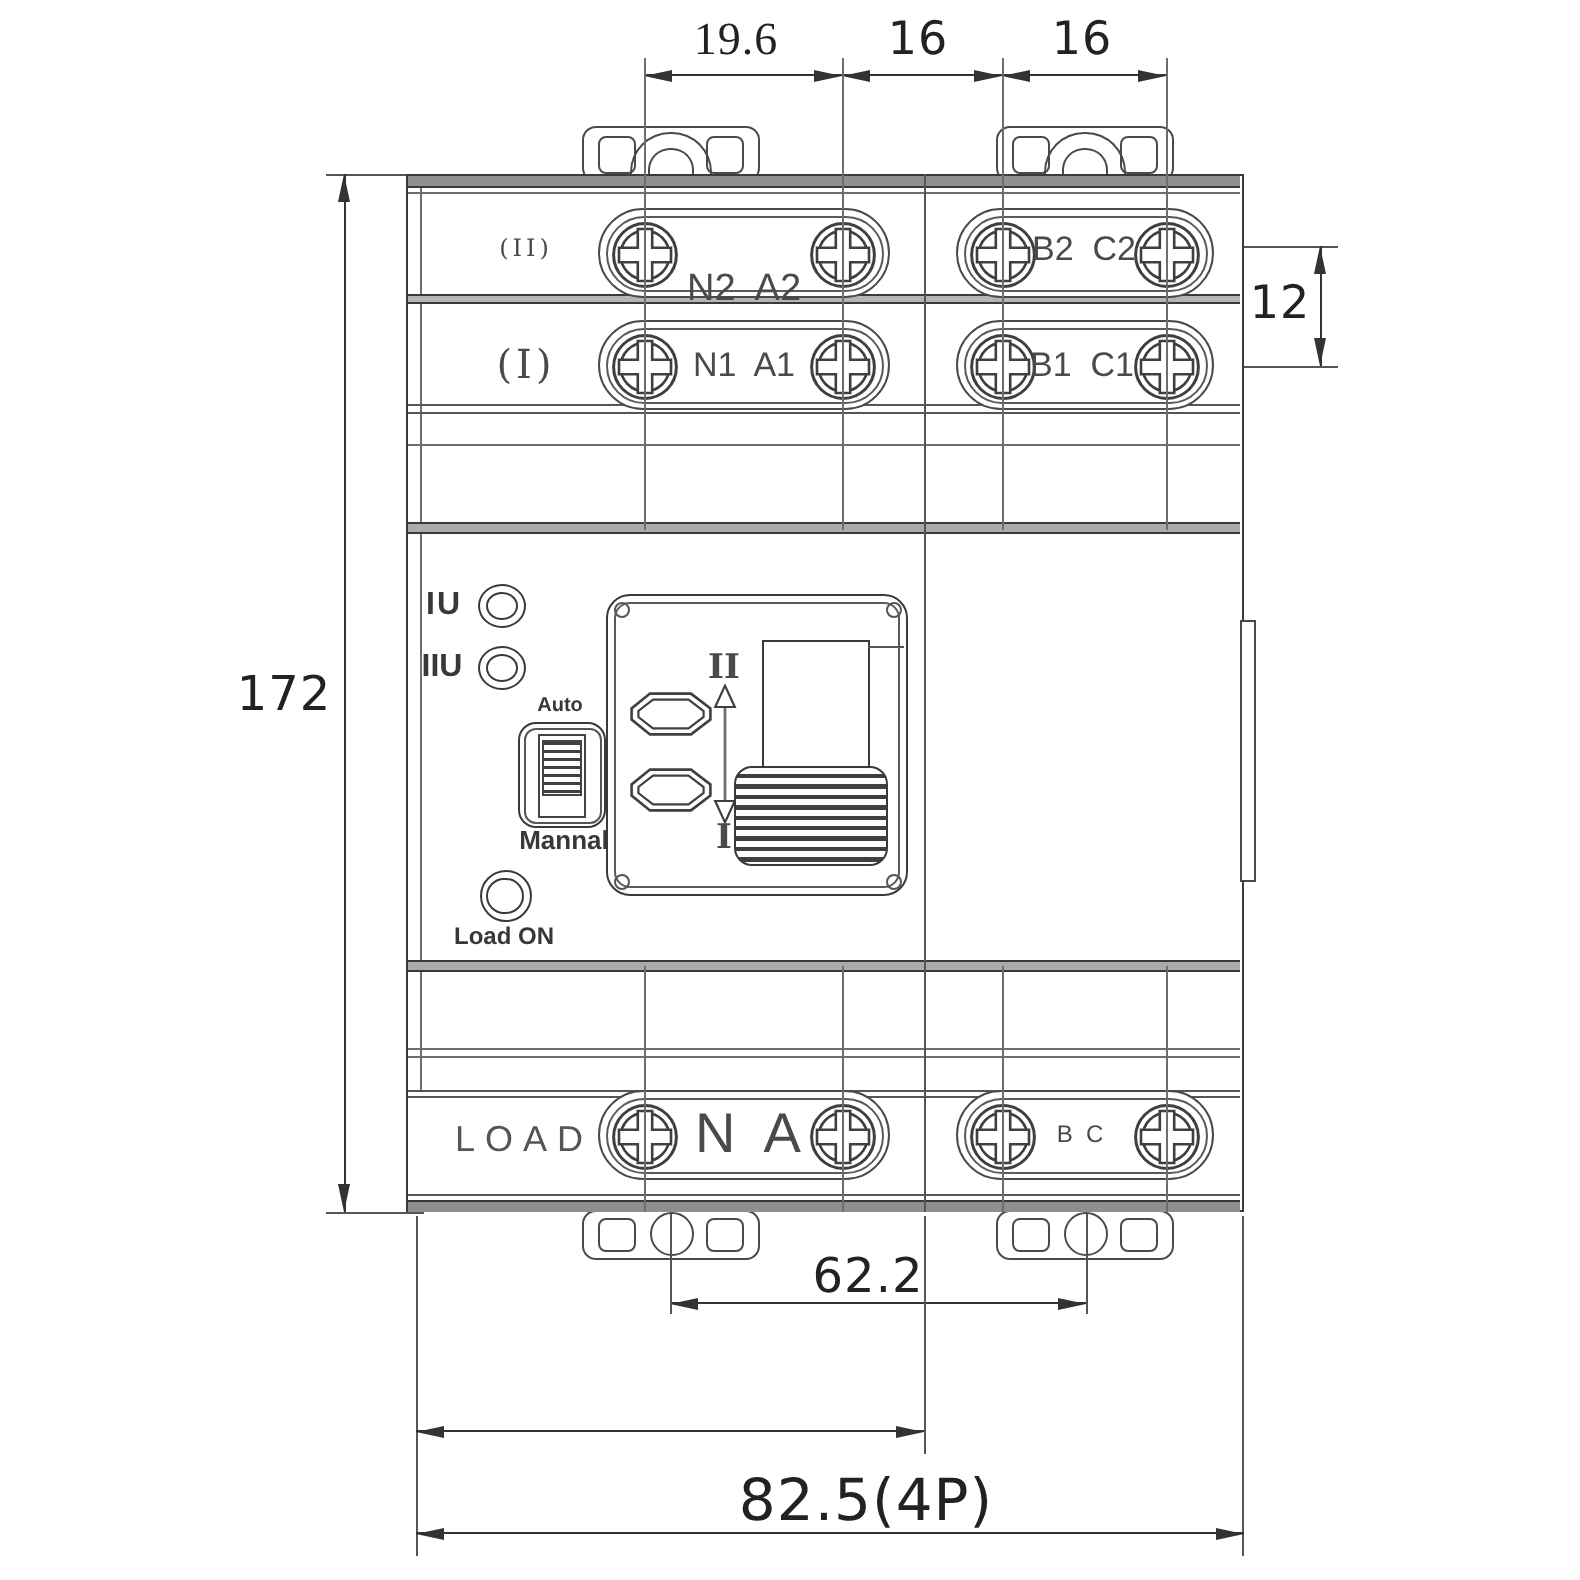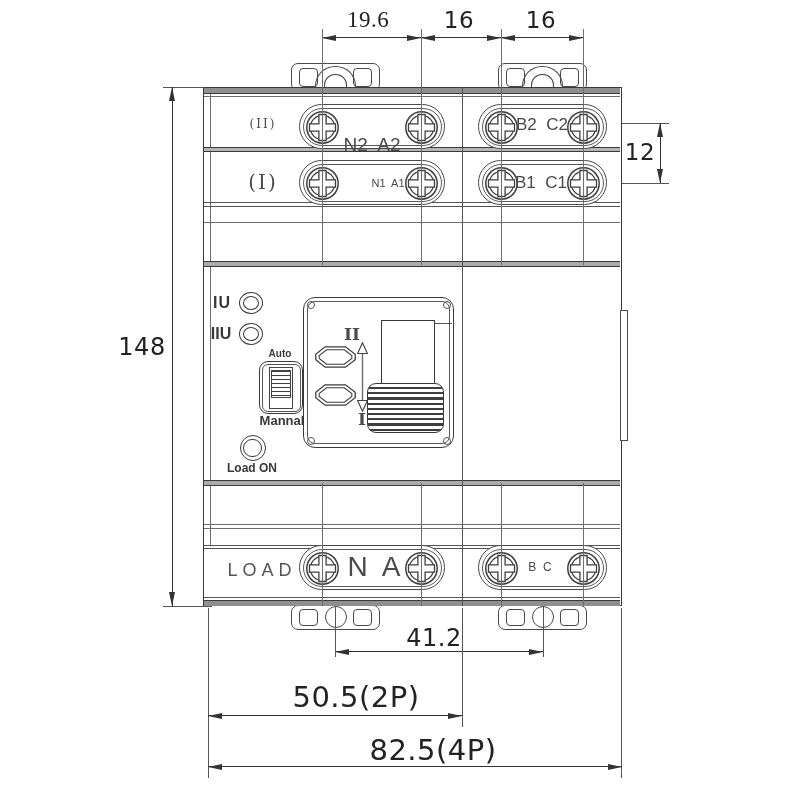--- a/index.html
+++ b/index.html
@@ -137,21 +137,21 @@
       <use href="#scr-sym"></use>
     </svg>
   <svg class="a scr" width="35" height="35" style="left:565.5px;top:550.5px">
       <use href="#scr-sym"></use>
     </svg>
 
   <div class="lbl ser" style="left:263px;top:124px;font-size:12px;letter-spacing:2px;">(II)</div>
   <div class="lbl ser" style="left:263px;top:182px;font-size:20px;letter-spacing:2px;">(I)</div>
   <div class="lbl" style="left:372px;top:113px;font-size:19px;margin-top:32px;">N2  A2</div>
   <div class="lbl" style="left:542px;top:125px;font-size:17px;">B2  C2</div>
-  <div class="lbl" style="left:388px;top:183px;font-size:11px;">N1  A1</div>
+  <div class="lbl" style="left:372px;top:183px;font-size:17px;">N1  A1</div>
   <div class="lbl" style="left:541px;top:183px;font-size:17px;">B1  C1</div>
   <div class="lbl" style="left:262px;top:570px;font-size:18px;letter-spacing:5px;color:#555;">LOAD</div>
   <div class="lbl" style="left:374px;top:567px;font-size:28px;">N  A</div>
   <div class="lbl" style="left:540px;top:567px;font-size:12px;">B  C</div>
 
   <div class="lbl cl" style="left:222px;top:303px;font-size:16px;letter-spacing:1px;">IU</div>
   <div class="led" style="left:239px;top:292px;width:22px;height:20px;"></div>
   <div class="lbl cl" style="left:221px;top:334px;font-size:16px;">IIU</div>
   <div class="led" style="left:239px;top:323px;width:22px;height:20px;"></div>
 
@@ -177,21 +177,21 @@
 
   <svg class="a" width="41" height="22" style="left:315px;top:346px;z-index:5;">
     <polygon points="10,0.8 30.5,0.8 40.2,8.2 40.2,13.8 30.5,21.2 10,21.2 0.8,13.8 0.8,8.2" fill="none" stroke="#3f3f3f" stroke-width="1.3"></polygon>
     <polygon points="11.5,3.8 29.3,3.8 36.8,9.5 36.8,12.5 29.3,18.2 11.5,18.2 4.2,12.5 4.2,9.5" fill="none" stroke="#3f3f3f" stroke-width="1.1"></polygon>
   </svg>
   <svg class="a" width="41" height="22" style="left:315px;top:384px;z-index:5;">
     <polygon points="10,0.8 30.5,0.8 40.2,8.2 40.2,13.8 30.5,21.2 10,21.2 0.8,13.8 0.8,8.2" fill="none" stroke="#3f3f3f" stroke-width="1.3"></polygon>
     <polygon points="11.5,3.8 29.3,3.8 36.8,9.5 36.8,12.5 29.3,18.2 11.5,18.2 4.2,12.5 4.2,9.5" fill="none" stroke="#3f3f3f" stroke-width="1.1"></polygon>
   </svg>
 
-  <div class="lbl ser" style="left:352px;top:334px;font-size:17px;font-weight:700;z-index:5;">II</div>
+  <div class="lbl ser" style="left:362px;top:334px;font-size:17px;font-weight:700;z-index:5;">II</div>
   <svg class="a" width="15" height="70" style="left:355px;top:342px;z-index:5;">
     <line x1="7.5" y1="9" x2="7.5" y2="61" stroke="#6e6e6e" stroke-width="1.4"></line>
     <polygon points="7.5,0.8 2.6,11.5 12.4,11.5" fill="#fff" stroke="#3f3f3f" stroke-width="1.1"></polygon>
     <polygon points="7.5,69.2 2.6,58.5 12.4,58.5" fill="#fff" stroke="#3f3f3f" stroke-width="1.1"></polygon>
   </svg>
   <div class="lbl ser" style="left:362px;top:419px;font-size:17px;font-weight:700;z-index:5;">I</div>
 
   <div class="a" style="left:381px;top:320px;width:52px;height:63px;border:1.5px solid #3a3a3a;background:#fff;z-index:5;"></div>
   <div class="lh" style="left:434px;top:323px;width:18px;z-index:5;"></div>
   <div class="a" style="left:367px;top:383px;width:75px;height:48px;border:1.6px solid #3a3a3a;border-radius:9px;z-index:6;
@@ -216,30 +216,29 @@
   <div class="dt" style="left:541px;top:20px;">16</div>
 
   <div class="lh" style="left:597px;top:123px;width:72px;"></div>
   <div class="lh" style="left:597px;top:183px;width:72px;"></div>
   <div class="dim-v" style="left:660px;top:123px;height:60px;"></div>
   <div class="dt" style="left:640px;top:152px;">12</div>
 
   <div class="lh" style="left:163px;top:86.5px;width:41px;"></div>
   <div class="lh" style="left:163px;top:605.5px;width:49px;"></div>
   <div class="dim-v" style="left:172px;top:87px;height:519px;"></div>
-  <div class="dt" style="left:142px;top:347px;font-size:24px;">148</div>
+  <div class="dt" style="left:142px;top:347px;font-size:24px;">172</div>
 
   <div class="lv" style="left:335px;top:607px;height:50px;z-index:2;"></div>
   <div class="lv" style="left:543px;top:607px;height:50px;z-index:2;"></div>
   <div class="dim-h" style="left:335px;top:651px;width:208px;"></div>
-  <div class="dt" style="left:434px;top:638px;font-size:24px;">41.2</div>
+  <div class="dt" style="left:434px;top:638px;font-size:24px;">62.2</div>
 
   <div class="lv" style="left:207.5px;top:608px;height:170px;"></div>
   <div class="lv" style="left:462px;top:608px;height:119px;"></div>
   <div class="lv" style="left:621px;top:608px;height:170px;"></div>
 
   <div class="dim-h" style="left:208px;top:715px;width:254px;"></div>
-  <div class="dt" style="left:356px;top:697px;font-size:29px;">50.5(2P)</div>
 
   <div class="dim-h" style="left:208px;top:766px;width:414px;"></div>
   <div class="dt" style="left:433px;top:750px;font-size:29px;">82.5(4P)</div>
 
 </div>
 
 </body></html>

